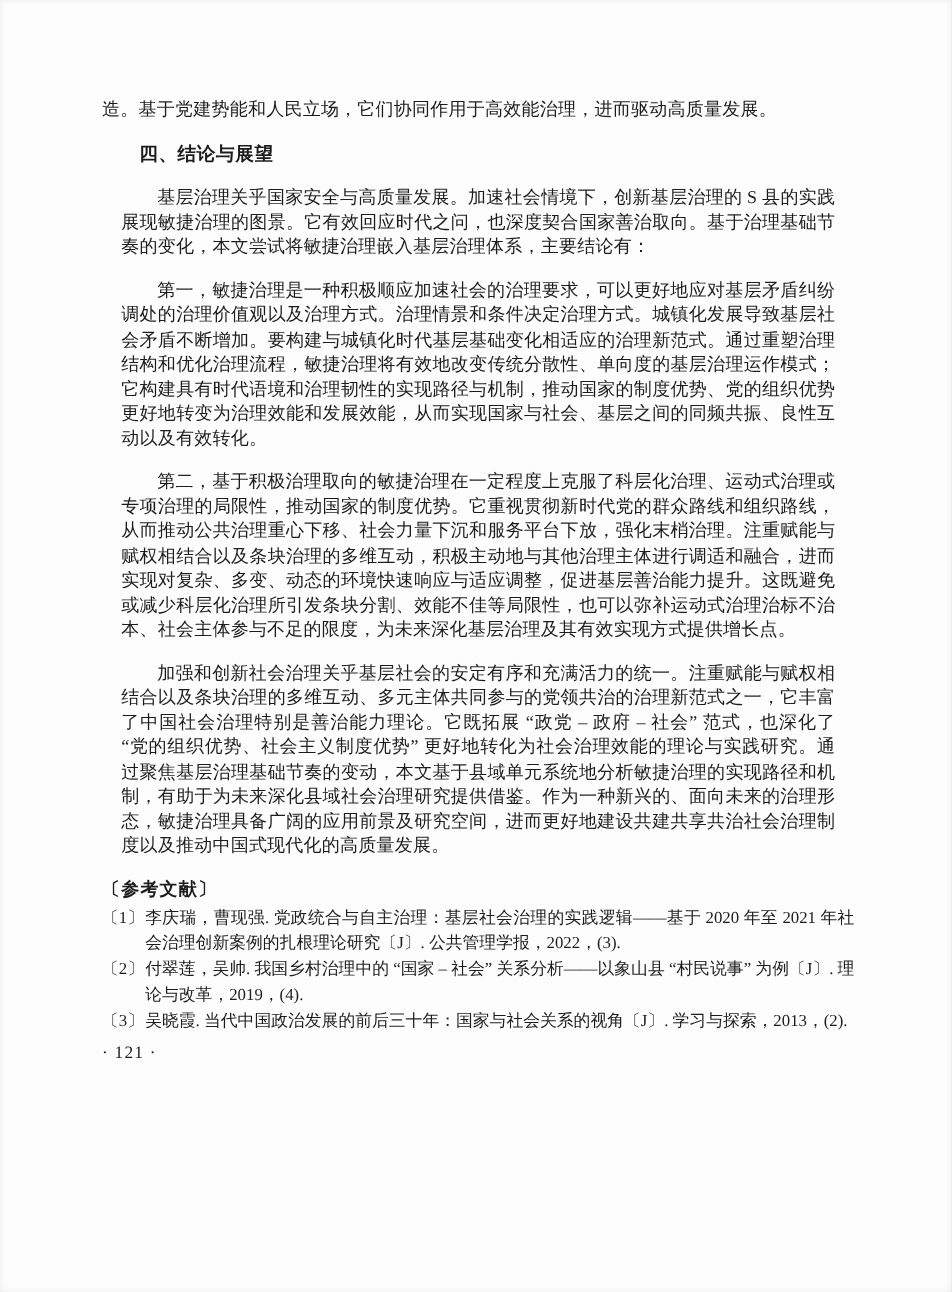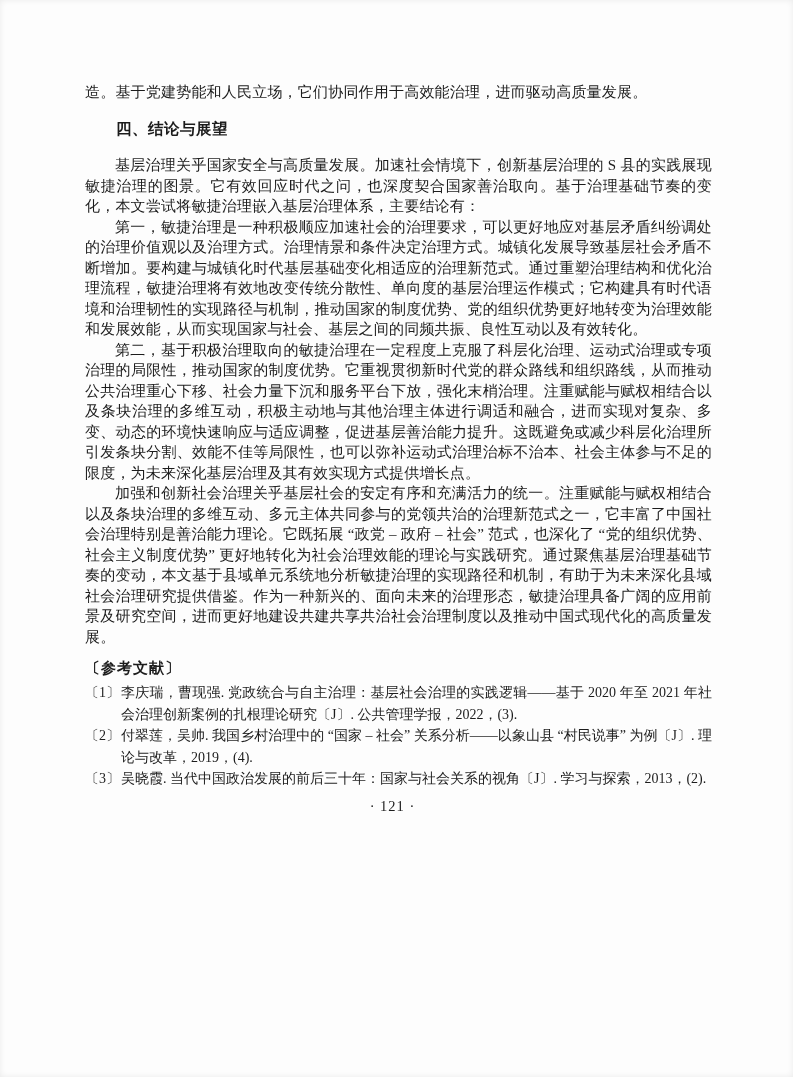--- a/index.html
+++ b/index.html
@@ -25,29 +25,29 @@
     line-height: 20.5px;
     text-align: justify;
     text-justify: inter-ideograph;
     letter-spacing: 0.2px;
   }
   p.cont {
     margin: 0;
     text-indent: 0;
   }
   h2.section-heading {
-    font-family: Liberation Sans, sans-serif;
+    font-family: Liberation Mono, monospace;
     font-size: 15.5px;
     font-weight: bold;
     margin: 16px 0 16px 0;
     text-indent: 2em;
     letter-spacing: 0.5px;
   }
   p.para {
-    margin: 0;
+    margin: 16px;
     text-indent: 2em;
   }
   .references {
     margin-top: 12px;
   }
   h3.ref-heading {
     font-family: "Liberation Sans", "DejaVu Sans", sans-serif;
     font-size: 15px;
     font-weight: bold;
     margin: 0 0 4px 0;
@@ -63,21 +63,21 @@
     position: relative;
     padding-left: 36px;
     margin: 0;
   }
   .ref-marker {
     position: absolute;
     left: 0;
     top: 0;
   }
   .page-number {
-    text-align: center;
+    text-align: left;
     font-size: 14.5px;
     margin-top: 8px;
     padding-right: 12px;
     letter-spacing: 1px;
   }
 </style>
 </head>
 <body>
 
 <div class="page">

